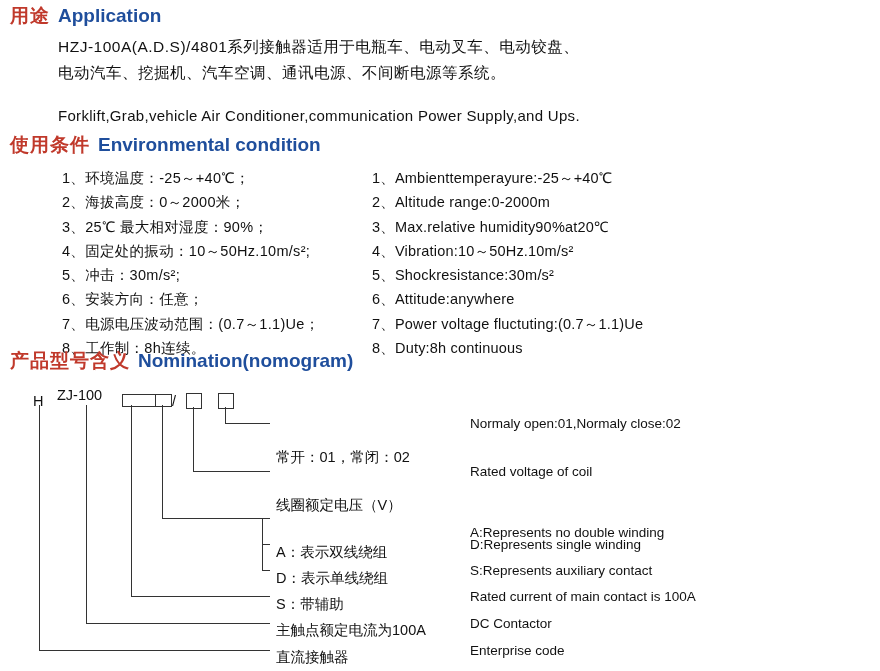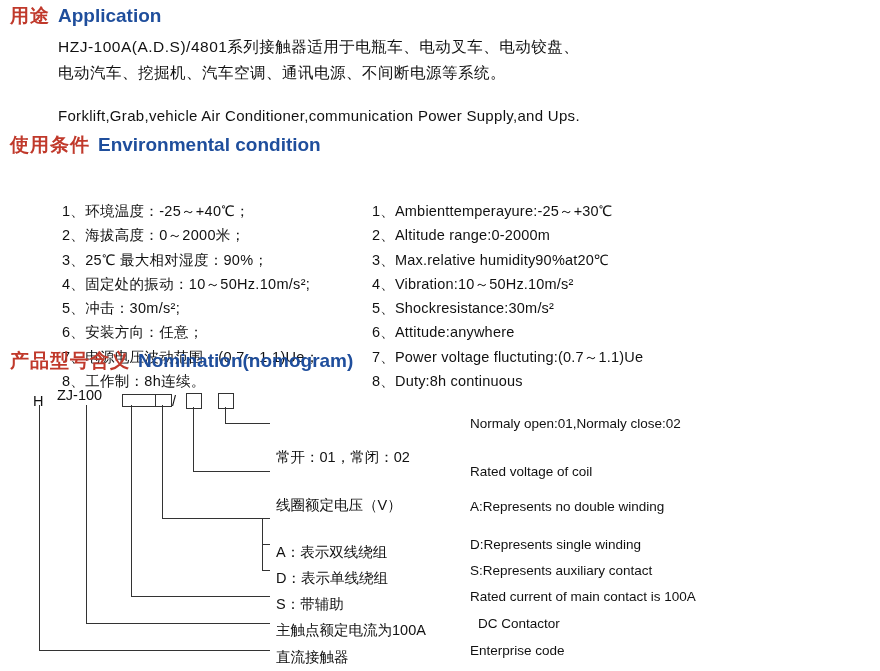--- a/index.html
+++ b/index.html
@@ -45,21 +45,20 @@
   .cn-line {
     font-size: 15.5px;
     letter-spacing: 0.5px;
   }
   .en-line {
     font-size: 15px;
     letter-spacing: 0.3px;
   }
   .list-col {
     position: absolute;
-    margin-top: 33px;
   }
   .list-col .item {
     white-space: nowrap;
     color: #111111;
   }
   .cn-list .item {
     font-size: 14.5px;
     line-height: 24.3px;
     letter-spacing: 0.3px;
   }
@@ -133,21 +132,21 @@
     <div class="item">2、海拔高度：0～2000米；</div>
     <div class="item">3、25℃ 最大相对湿度：90%；</div>
     <div class="item">4、固定处的振动：10～50Hz.10m/s²;</div>
     <div class="item">5、冲击：30m/s²;</div>
     <div class="item">6、安装方向：任意；</div>
     <div class="item">7、电源电压波动范围：(0.7～1.1)Ue；</div>
     <div class="item">8、工作制：8h连续。</div>
   </div>
 
   <div class="list-col en-list" style="left:372px; top:166px;">
-    <div class="item">1、Ambienttemperayure:-25～+30℃</div>
+    <div class="item">1、Ambienttemperayure:-25～+40℃</div>
     <div class="item">2、Altitude range:0-2000m</div>
     <div class="item">3、Max.relative humidity90%at20℃</div>
     <div class="item">4、Vibration:10～50Hz.10m/s²</div>
     <div class="item">5、Shockresistance:30m/s²</div>
     <div class="item">6、Attitude:anywhere</div>
     <div class="item">7、Power voltage fluctuting:(0.7～1.1)Ue</div>
     <div class="item">8、Duty:8h continuous</div>
   </div>
 
   <div class="sec-title" style="left:10px; top:348px;">
@@ -170,40 +169,40 @@
     <div class="label-en" style="left:470px; top:34px;">Normaly open:01,Normaly close:02</div>
 
     <div class="vline" style="left:193px; top:25px; height:64px;"></div>
     <div class="hline" style="left:193px; top:89px; width:77px;"></div>
     <div class="label-cn" style="left:276px; top:81px;">线圈额定电压（V）</div>
     <div class="label-en" style="left:470px; top:82px;">Rated voltage of coil</div>
 
     <div class="vline" style="left:162px; top:23px; height:113px;"></div>
     <div class="hline" style="left:162px; top:136px; width:108px;"></div>
     <div class="label-cn" style="left:276px; top:128px;">A：表示双线绕组</div>
-    <div class="label-en" style="left:470px; top:117px;">A:Represents no double winding</div>
+    <div class="label-en" style="left:470px; top:143px;">A:Represents no double winding</div>
 
     <div class="hline" style="left:262px; top:162px; width:8px;"></div>
     <div class="label-cn" style="left:276px; top:154px;">D：表示单线绕组</div>
     <div class="label-en" style="left:470px; top:155px;">D:Represents single winding</div>
 
     <div class="vline" style="left:262px; top:136px; height:52px;"></div>
     <div class="hline" style="left:262px; top:188px; width:8px;"></div>
     <div class="label-cn" style="left:276px; top:180px;">S：带辅助</div>
     <div class="label-en" style="left:470px; top:181px;">S:Represents auxiliary contact</div>
 
     <div class="vline" style="left:131px; top:23px; height:191px;"></div>
     <div class="hline" style="left:131px; top:214px; width:139px;"></div>
     <div class="label-cn" style="left:276px; top:206px;">主触点额定电流为100A</div>
     <div class="label-en" style="left:470px; top:207px;">Rated current of main contact is 100A</div>
 
     <div class="vline" style="left:86px; top:23px; height:218px;"></div>
     <div class="hline" style="left:86px; top:241px; width:184px;"></div>
     <div class="label-cn" style="left:276px; top:233px;">直流接触器</div>
-    <div class="label-en" style="left:470px; top:234px;margin-left:8px;">DC Contactor</div>
+    <div class="label-en" style="left:470px; top:234px;">DC Contactor</div>
 
     <div class="vline" style="left:39px; top:23px; height:245px;"></div>
     <div class="hline" style="left:39px; top:268px; width:231px;"></div>
     <div class="label-cn" style="left:276px; top:260px;">企业代号</div>
     <div class="label-en" style="left:470px; top:261px;">Enterprise code</div>
 
   </div>
 
 </div>
 

